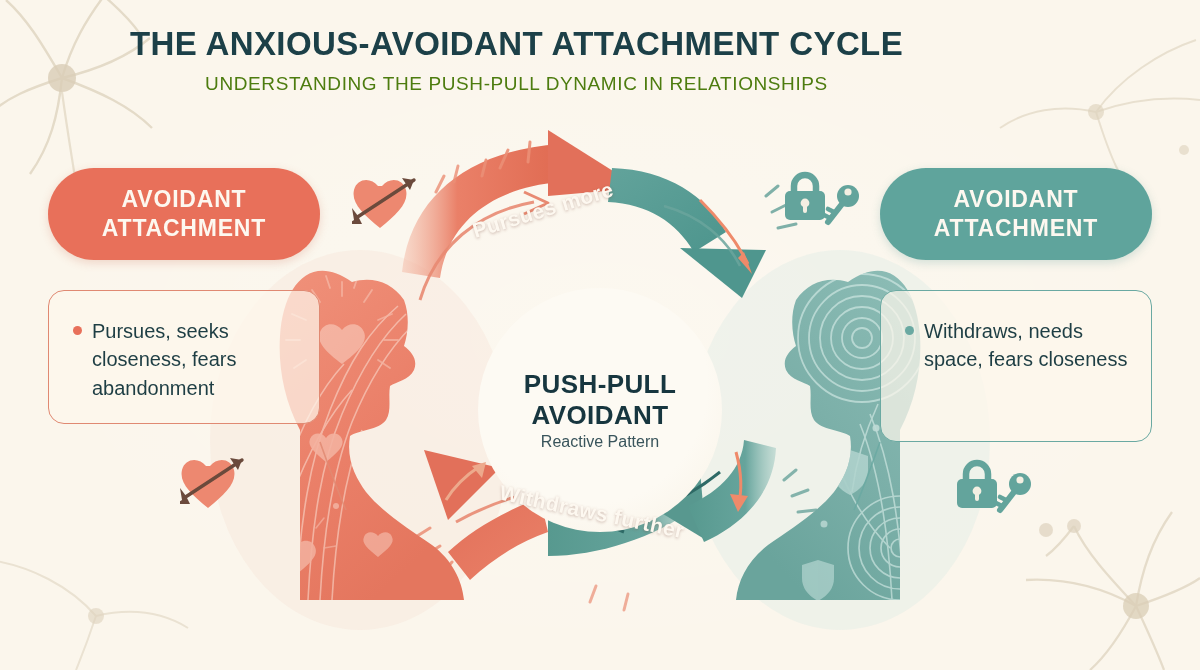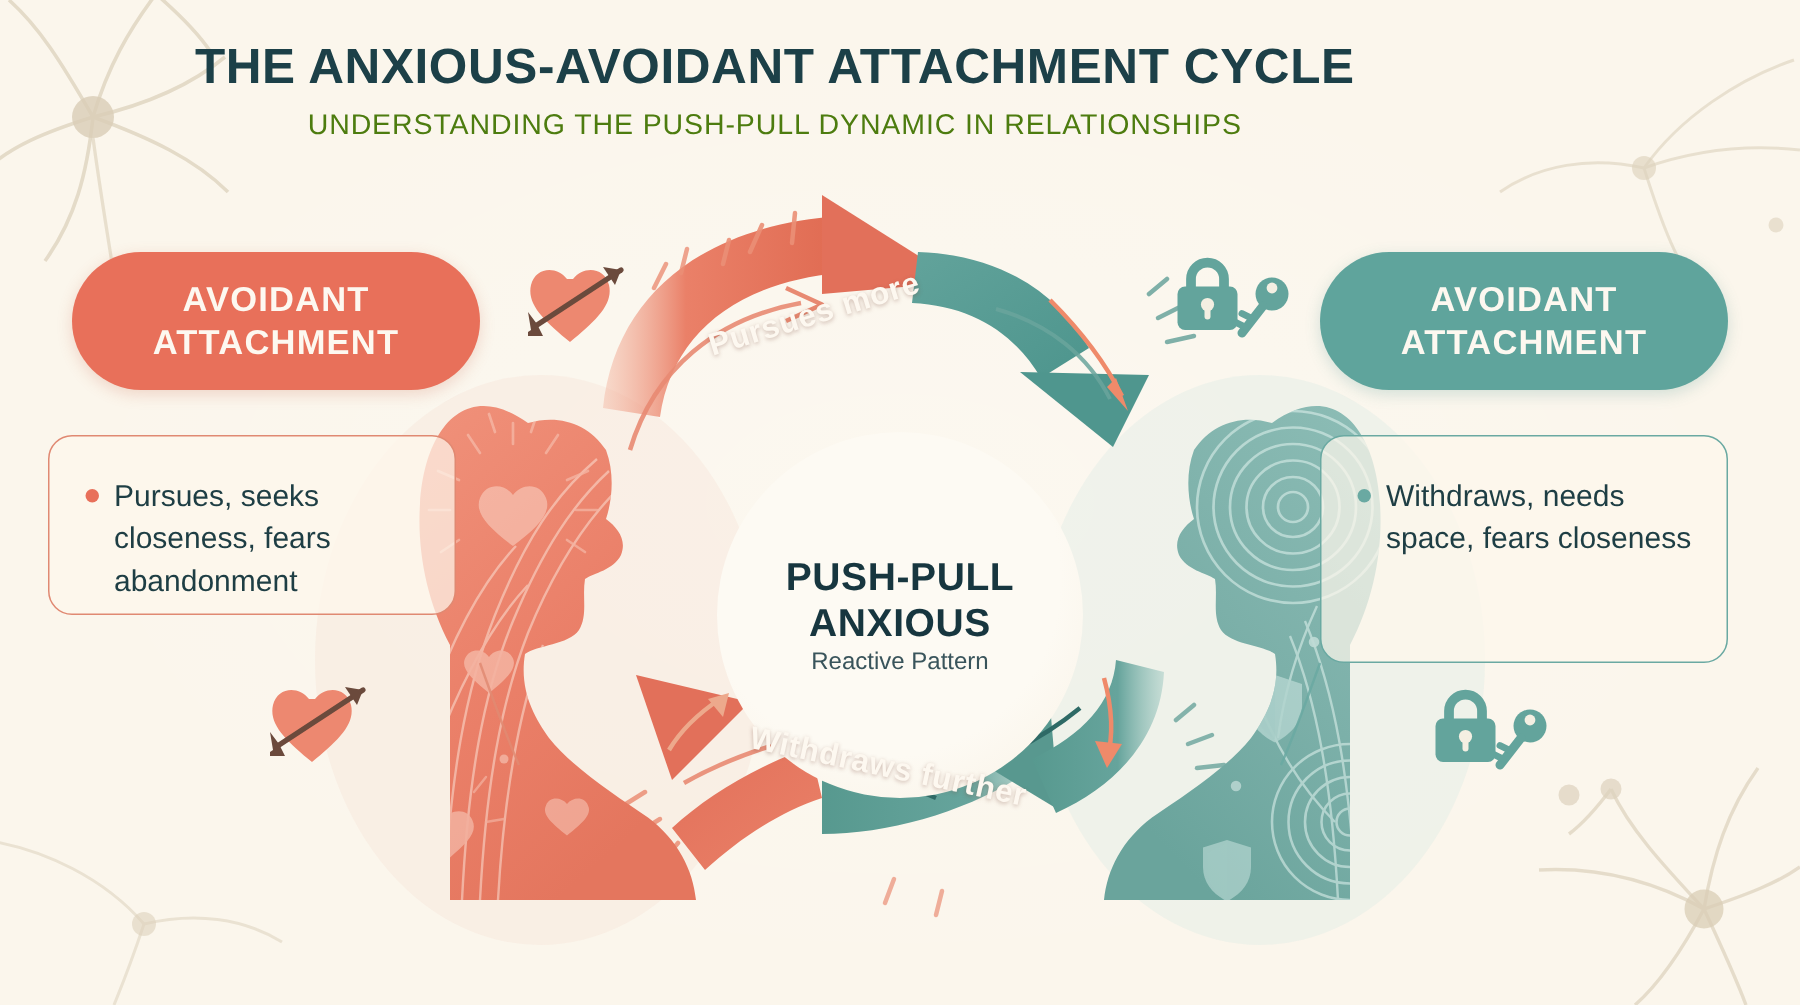--- a/index.html
+++ b/index.html
@@ -34,21 +34,21 @@
   .badge-left  { left:48px;  top:168px; width:272px; height:92px; background:#e8705a;
                  box-shadow:0 3px 10px rgba(200,95,70,.22); }
   .badge-right { right:48px; top:168px; width:272px; height:92px; background:#5fa49c;
                  box-shadow:0 3px 10px rgba(70,140,135,.22); }
 
   
   .traitbox {
     position:absolute; border-radius:16px; background:rgba(253,247,236,.72);
     display:flex; align-items:flex-start; padding:26px 20px 26px 18px;
   }
-  .traitbox-left  { left:32px;  top:290px; width:272px; height:120px;
+  .traitbox-left  { left:48px;  top:290px; width:272px; height:134px;
                     border:1.6px solid #e08972; }
   .traitbox-right { right:48px; top:290px; width:272px; height:152px;
                     border:1.6px solid #6aa9a2; }
   .dot { width:9px; height:9px; border-radius:50%; margin:9px 10px 0 6px; flex:0 0 auto; }
   .dot-left  { background:#e8705a; }
   .dot-right { background:#6aa9a2; }
   .trait-text { font-size:20px; line-height:1.42; color:#1e3e44; }
 
   
   .core {
@@ -399,21 +399,21 @@
   <div class="traitbox traitbox-left">
     <span class="dot dot-left"></span>
     <span class="trait-text">Pursues, seeks closeness, fears abandonment</span>
   </div>
   <div class="traitbox traitbox-right">
     <span class="dot dot-right"></span>
     <span class="trait-text">Withdraws, needs space, fears closeness</span>
   </div>
 
   <div class="core">
-    <div class="core-title">PUSH-PULL ANXIOUS</div>
+    <div class="core-title">PUSH-PULL AVOIDANT</div>
     <div class="core-sub">Reactive Pattern</div>
   </div>
 
   <div class="arrow-label label-top">Pursues more</div>
   <div class="arrow-label label-bottom">Withdraws further</div>
 
   <div class="icon-wrap ic-heart-top">
     <svg width="74" height="60" viewBox="0 0 74 60" xmlns="http://www.w3.org/2000/svg">
       <path d="M26,18 c-7,-9 -21,-8 -24,4 c-3,13 9,24 26,38 c17,-14 29,-25 26,-38 c-3,-12 -17,-13 -24,-4 z" transform="translate(0,-4)" fill="#ed8870"></path>
       <g stroke="#6b4a3c" stroke-width="3.4" stroke-linecap="round">

